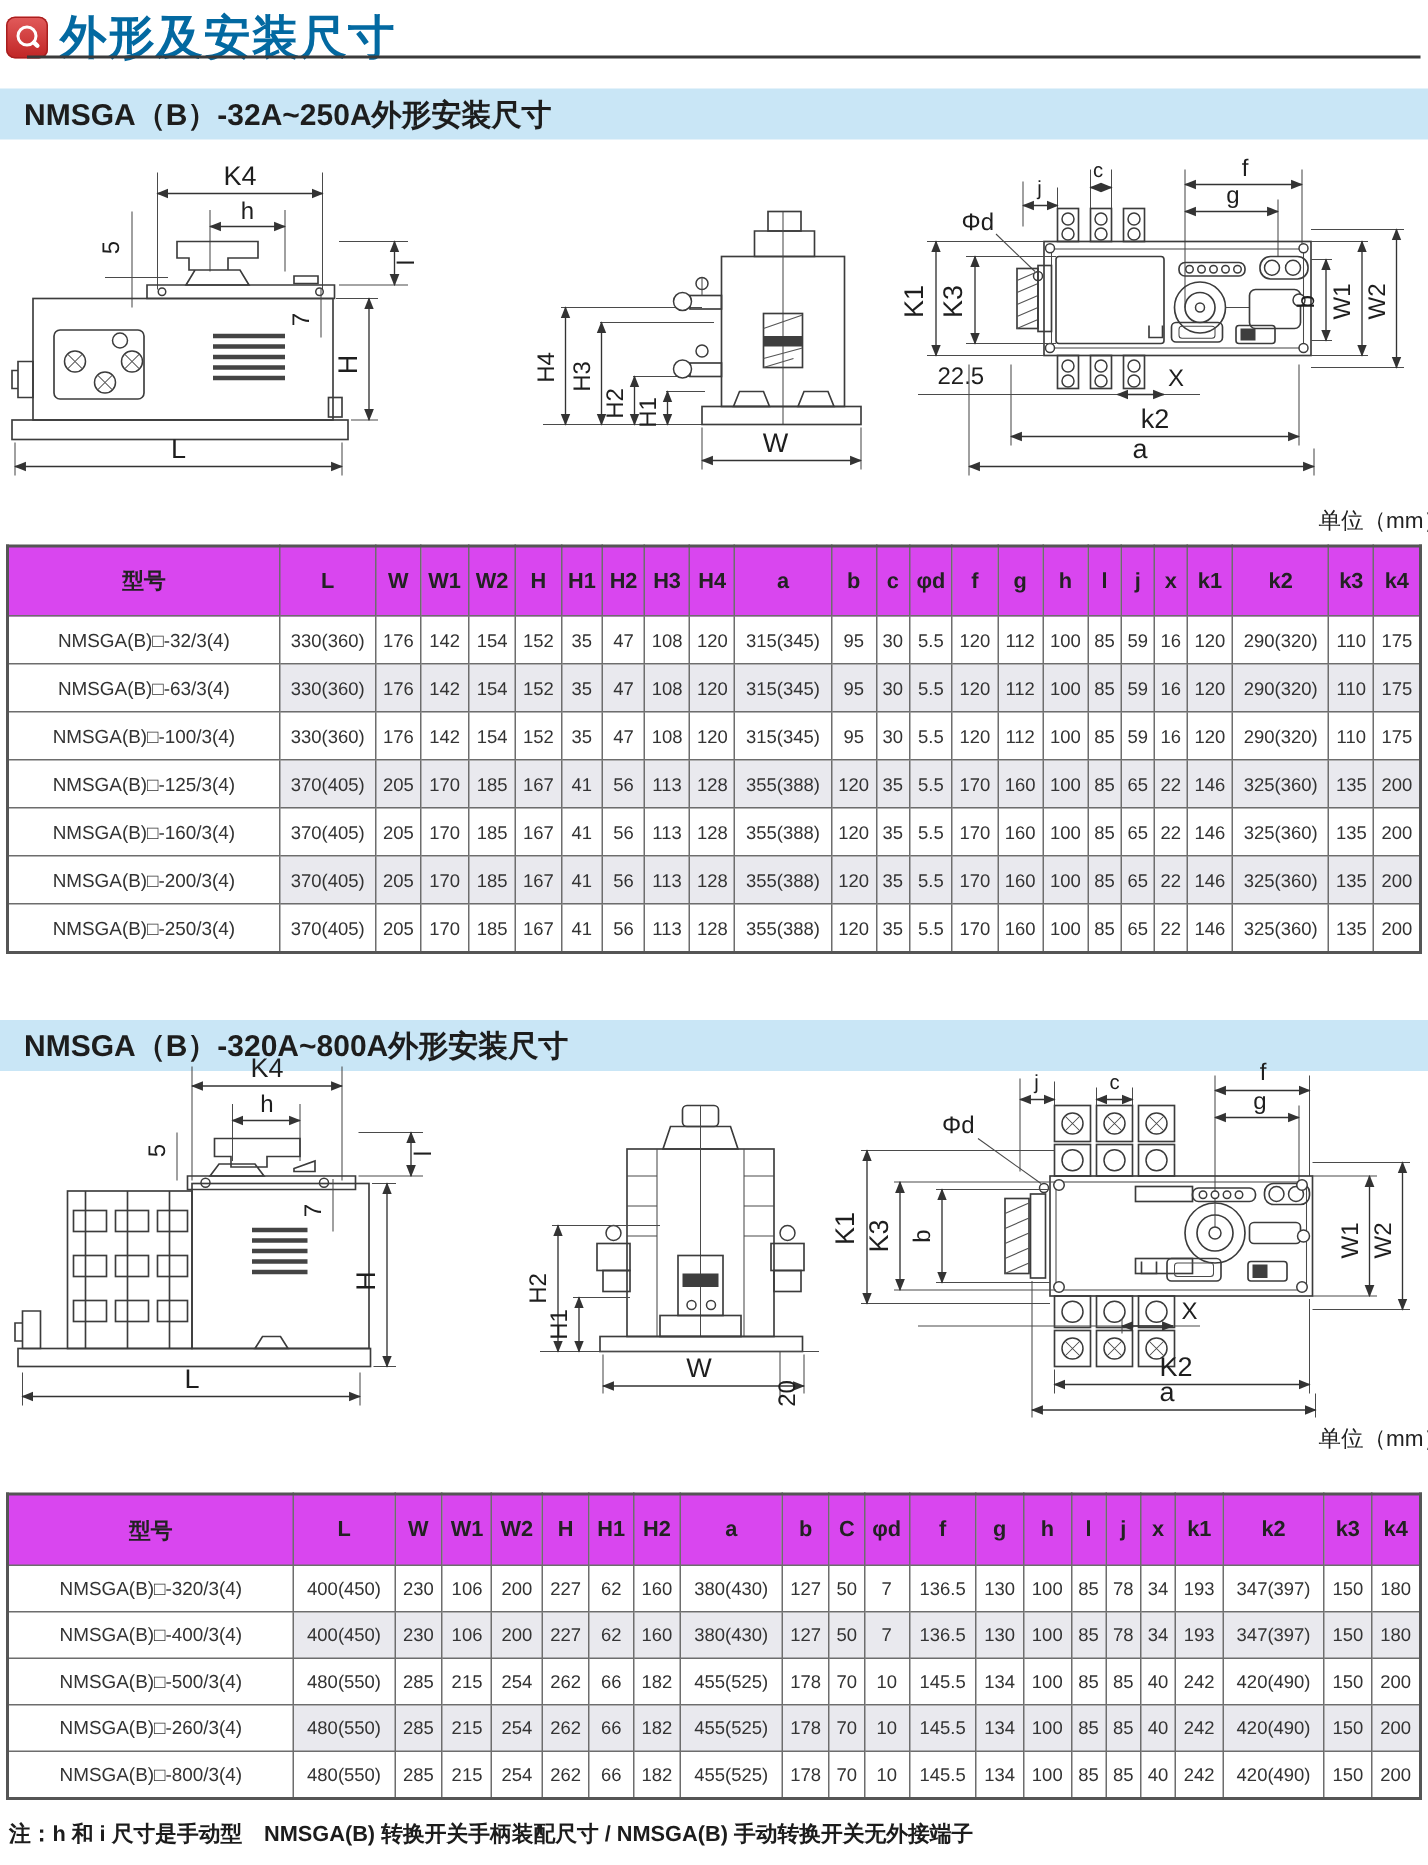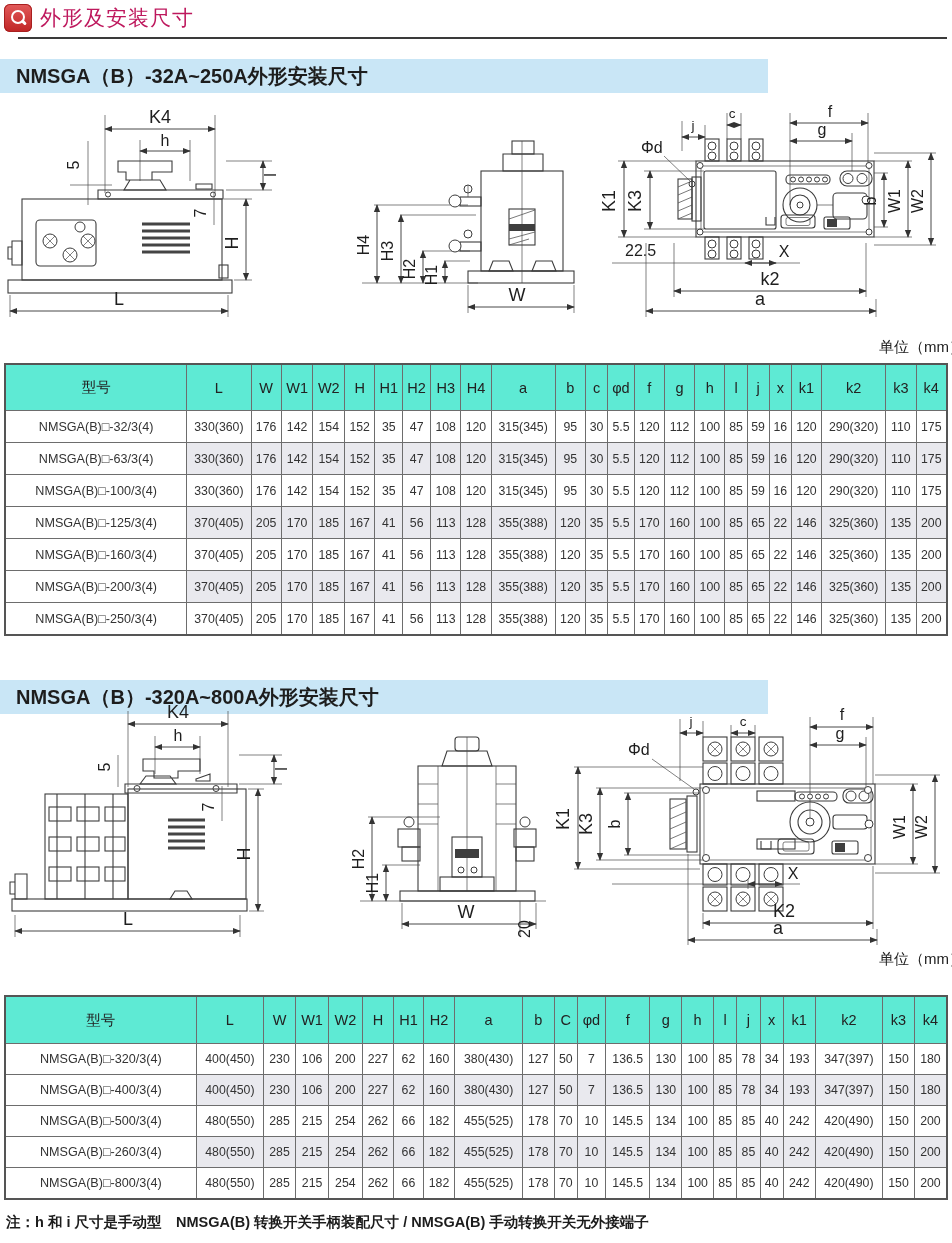--- a/index.html
+++ b/index.html
@@ -5,37 +5,37 @@
   html,body{margin:0;padding:0;background:#fff;}
   #page{position:relative;width:952px;height:1243px;background:#fff;overflow:hidden;
         font-family:"Liberation Sans","DejaVu Sans",sans-serif;color:#222;}
 
   
   #hdr{position:absolute;top:4px;left:4px;display:flex;align-items:center;gap:8px;}
   .hicon{width:28px;height:28px;border-radius:6px;position:relative;
          background:linear-gradient(#e25b5b,#c02525);box-shadow:inset 0 0 0 1px #a81f1f;}
   .hicon .lens{position:absolute;left:7px;top:6px;width:10px;height:10px;border:2.5px solid #fff;border-radius:50%;}
   .hicon .stick{position:absolute;left:17px;top:17px;width:6px;height:2.5px;background:#fff;transform:rotate(45deg);border-radius:2px;}
-  .htitle{font-size:21px;font-weight:normal;color:#be185d;letter-spacing:1px;}
+  .htitle{font-size:31px;font-weight:bold;color:#0369a1;letter-spacing:1px;}
   #rule{position:absolute;top:37px;left:18px;width:929px;height:2px;background:#3a3a3a;}
 
   
-  .banner{position:absolute;left:0;width:768px;height:34px;background:#c9e6f6;
+  .banner{position:absolute;left:0;width:952px;height:34px;background:#c9e6f6;
           display:flex;align-items:center;padding-left:16px;box-sizing:border-box;
           font-size:20px;font-weight:bold;color:#1d1d1d;}
   #banner1{top:59px;} #banner2{top:652px;margin-top:28px;}
 
   
   .unit{position:absolute;left:720px;width:244px;text-align:right;font-size:15px;color:#222;}
   #unit1{top:338px;} #unit2{top:950px;}
 
   
   .dim-table{position:absolute;left:4px;border-collapse:collapse;width:944px;border:2px solid #555;}
   .dim-table th,.dim-table td{border:1px solid #6d6d6d;text-align:center;white-space:nowrap;}
-  .dim-table th{background:#5eead4;font-weight:normal;font-size:14.5px;color:#222;padding:0 2px;}
+  .dim-table th{background:#d946ef;font-weight:bold;font-size:14.5px;color:#222;padding:0 2px;}
   .dim-table td{font-size:12.3px;color:#333;padding:0 2px;}
   .dim-table td:first-child{min-width:148px;font-size:12.6px;}
   .dim-table tbody tr:nth-child(even) td{background:#e9e9ee;}
   .dim-table tbody tr:nth-child(even) td:first-child{background:#fff;}
   #table1{top:363px;} #table1 th{height:45px;} #table1 td{height:31px;}
   #table2{top:995px;} #table2 th{height:46px;} #table2 td{height:30px;}
 
   
   .dwg{position:absolute;left:0;}
   #dwg1{top:93px;} #dwg2{top:689px;}

